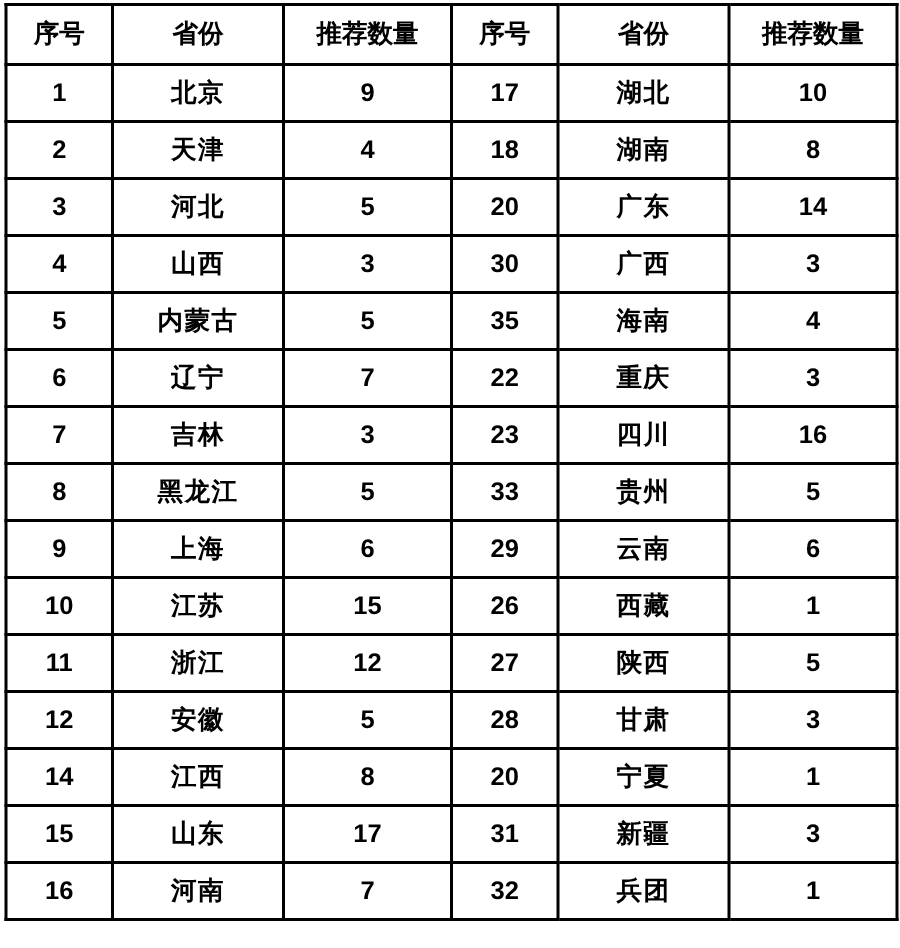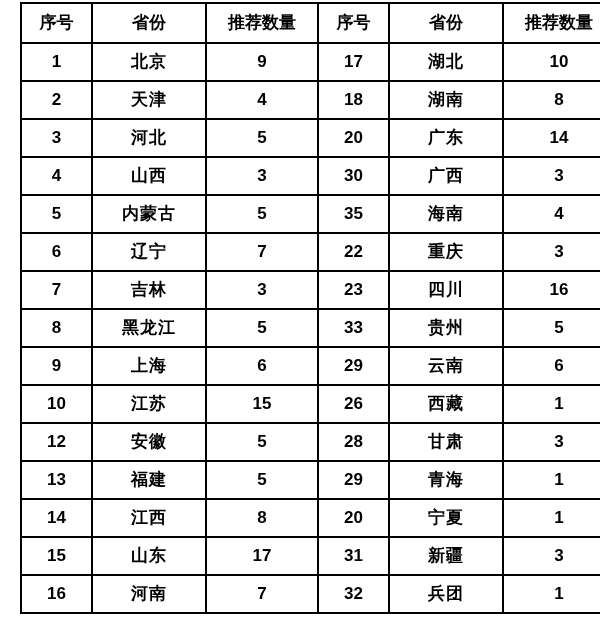--- a/index.html
+++ b/index.html
@@ -11,21 +11,21 @@
     width: 600px;
     height: 632px;
     font-family: "Liberation Sans", sans-serif;
     color: #000000;
     overflow: hidden;
   }
   #sheet {
     width: 600px;
     height: 471px;
     box-sizing: border-box;
-    padding: 2px 3px 3px 20px;
+    padding: 2px 3px 3px 3px;
   }
   table.grid {
     border-collapse: collapse;
     width: 594px;
     table-layout: fixed;
   }
   table.grid td, table.grid th {
     border: 2px solid #000000;
     text-align: center;
     vertical-align: middle;
@@ -148,34 +148,34 @@
         </tr>
         <tr>
           <td class="num">10</td>
           <td class="prov">江苏</td>
           <td class="num">15</td>
           <td class="num">26</td>
           <td class="prov">西藏</td>
           <td class="num">1</td>
         </tr>
         <tr>
+          <td class="num">11</td>
+          <td class="prov">浙江</td>
+          <td class="num">12</td>
+          <td class="num">27</td>
+          <td class="prov">陕西</td>
+          <td class="num">5</td>
+        </tr>
+        <tr>
           <td class="num">12</td>
           <td class="prov">安徽</td>
           <td class="num">5</td>
           <td class="num">28</td>
           <td class="prov">甘肃</td>
           <td class="num">3</td>
-        </tr>
-        <tr>
-          <td class="num">13</td>
-          <td class="prov">福建</td>
-          <td class="num">5</td>
-          <td class="num">29</td>
-          <td class="prov">青海</td>
-          <td class="num">1</td>
         </tr>
         <tr>
           <td class="num">14</td>
           <td class="prov">江西</td>
           <td class="num">8</td>
           <td class="num">20</td>
           <td class="prov">宁夏</td>
           <td class="num">1</td>
         </tr>
         <tr>

